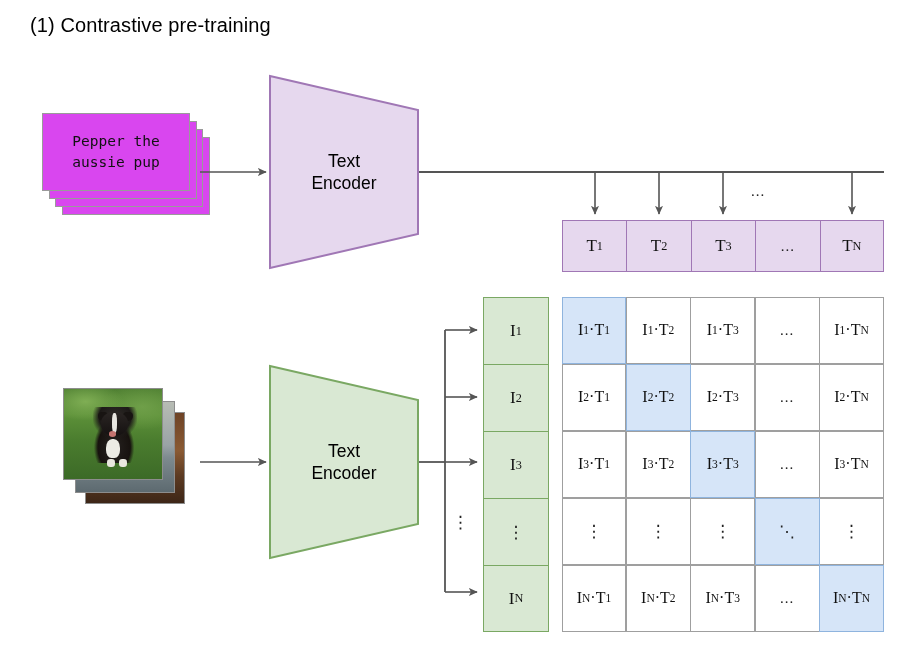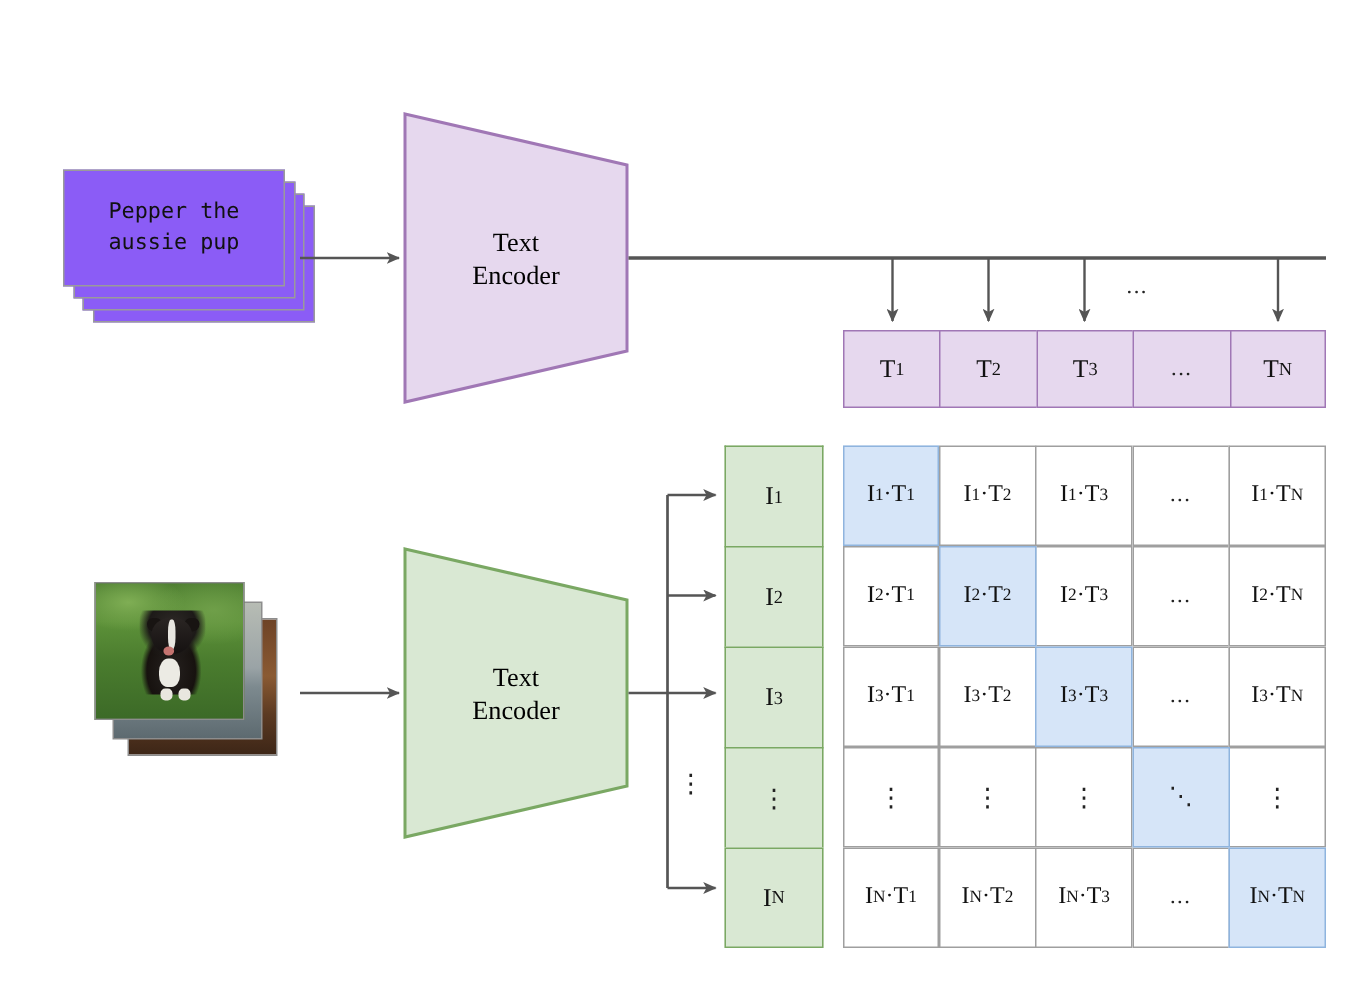--- a/index.html
+++ b/index.html
@@ -37,21 +37,21 @@
   
   .card-stack {
     position: absolute;
     left: 42px;
     top: 113px;
     width: 190px;
     height: 105px;
   }
   .card {
     position: absolute;
-    background: #8b5cf6;
+    background: #d946ef;
     border: 1px solid #9a9a9a;
     box-sizing: border-box;
   }
   .card.back3 { left: 20px; top: 24px; width: 148px; height: 78px; }
   .card.back2 { left: 13px; top: 16px; width: 148px; height: 78px; }
   .card.back1 { left: 7px;  top: 8px;  width: 148px; height: 78px; }
   .card.front {
     left: 0px; top: 0px; width: 148px; height: 78px;
     display: flex;
     align-items: center;
@@ -163,21 +163,20 @@
     justify-content: center;
   }
   .encoder svg { position: absolute; left: 0; top: 0; }
   .encoder .enc-label {
     position: relative;
     z-index: 2;
     text-align: center;
     font-size: 17.5px;
     line-height: 22px;
     color: #000;
-    font-family: Liberation Serif, serif;
   }
   #text-encoder {
     left: 268px; top: 74px; width: 152px; height: 196px;
   }
   #image-encoder {
     left: 268px; top: 364px; width: 152px; height: 196px;
   }
 
   
   #wires {
@@ -276,20 +275,21 @@
     letter-spacing: 1px;
   }
   #t-bus-dots { left: 751px; top: 183px; }
   #i-bus-dots { left: 452px; top: 512px; font-size: 17px; letter-spacing: 0; }
 </style>
 </head>
 <body>
 
 <div id="stage">
 
+  <div class="title">(1) Contrastive pre-training</div>
 
   <div class="card-stack">
     <div class="card back3"></div>
     <div class="card back2"></div>
     <div class="card back1"></div>
     <div class="card front">
       <div class="card-text"><span>Pepper the</span>
 <span>aussie pup</span></div>
     </div>
   </div>

